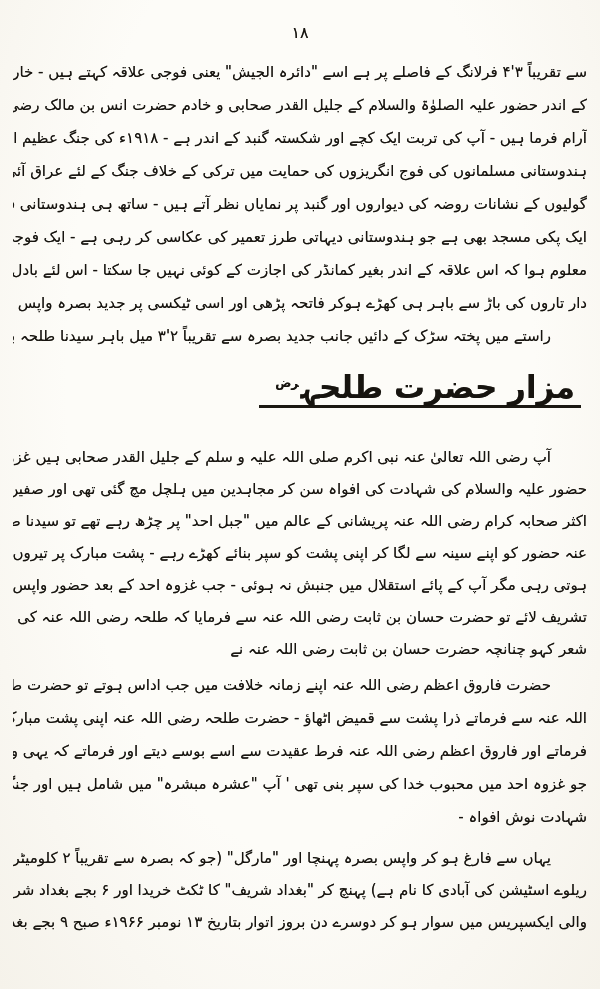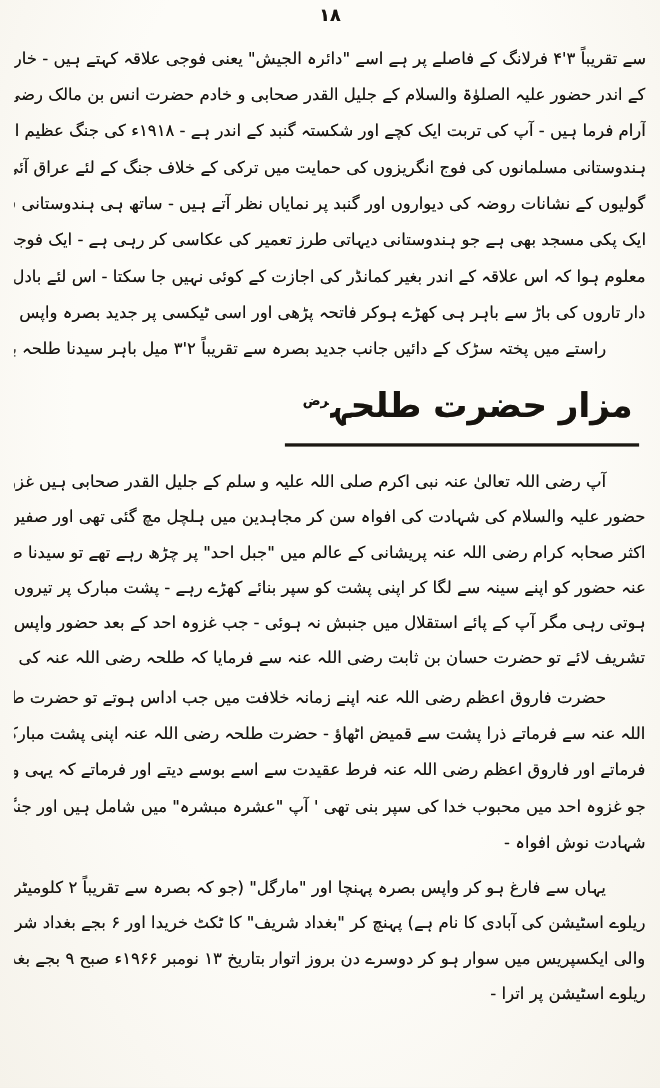--- a/index.html
+++ b/index.html
@@ -13,25 +13,25 @@
     height: 989px;
     margin: 0;
     overflow: hidden;
     direction: rtl;
     color: #17140f;
     font-family: "DejaVu Sans", sans-serif;
     background: radial-gradient(ellipse at 50% 38%, #fdfcf8 55%, #f5f2ea 100%);
     text-shadow: 0 0 0.5px rgba(10,8,5,0.6);
   }
   .pagenum {
-    padding-top: 4px;
+    padding-top: 23px;
     height: 19px;
     text-align: center;
     font-size: 16px;
-    font-weight: bold;
+    font-weight: normal;
     letter-spacing: 1px;
   }
   .content {
     padding: 0 13px;
   }
   .para { margin: 0; }
   .para-1 { margin-top: 14px; }
   .para-2 { margin-top: 0; }
   .para-3 { margin-top: 0; }
   .para-4 { margin-top: 4px; }
@@ -55,21 +55,21 @@
     margin: 12px 6px 26px 0;
     height: 50px;
     text-align: right;
   }
   .heading {
     display: inline-block;
     font-size: 31px;
     font-weight: bold;
     line-height: 36px;
     border-bottom: 3px solid #1b1812;
-    padding: 0 6px 16px 16px;
+    padding: 0 6px 0 16px;
   }
   .heading sup.mark {
     font-size: 12px;
     font-weight: bold;
     vertical-align: super;
     margin-right: 2px;
   }
 </style>
 </head>
 <body>
@@ -99,31 +99,31 @@
       <span class="heading"><span>مزار حضرت طلحہ</span><sup class="mark">رض</sup></span>
     </div>
 
     <div class="para para-3">
       <div class="line lh32 indent">آپ رضی اللہ تعالیٰ عنہ نبی اکرم صلی اللہ علیہ و سلم کے جلیل القدر صحابی ہیں غزوۂ احد میں جبکہ</div>
       <div class="line lh32">حضور علیہ والسلام کی شہادت کی افواہ سن کر مجاہدین میں ہلچل مچ گئی تھی اور صفیں درہم برہم ہو گئی تھیں -</div>
       <div class="line lh32">اکثر صحابہ کرام رضی اللہ عنہ پریشانی کے عالم میں "جبل احد" پر چڑھ رہے تھے تو سیدنا طلحہ رضی اللہ</div>
       <div class="line lh32">عنہ حضور کو اپنے سینہ سے لگا کر اپنی پشت کو سپر بنائے کھڑے رہے - پشت مبارک پر تیروں کی بارش</div>
       <div class="line lh32">ہوتی رہی مگر آپ کے پائے استقلال میں جنبش نہ ہوئی - جب غزوہ احد کے بعد حضور واپس مدینہ طیبہ</div>
       <div class="line lh32">تشریف لائے تو حضرت حسان بن ثابت رضی اللہ عنہ سے فرمایا کہ طلحہ رضی اللہ عنہ کی شان میں کچھ</div>
+      <div class="line lh32 end">شعر کہو چنانچہ حضرت حسان بن ثابت رضی اللہ عنہ نے</div>
     </div>
 
     <div class="para para-4">
       <div class="line indent">حضرت فاروق اعظم رضی اللہ عنہ اپنے زمانہ خلافت میں جب اداس ہوتے تو حضرت طلحہ رضی</div>
       <div class="line">اللہ عنہ سے فرماتے ذرا پشت سے قمیض اٹھاؤ - حضرت طلحہ رضی اللہ عنہ اپنی پشت مبارک برہنہ</div>
       <div class="line">فرماتے اور فاروق اعظم رضی اللہ عنہ فرط عقیدت سے اسے بوسے دیتے اور فرماتے کہ یہی وہ پشت ہے</div>
       <div class="line">جو غزوہ احد میں محبوب خدا کی سپر بنی تھی ' آپ "عشرہ مبشرہ" میں شامل ہیں اور جنگ جمل میں جام</div>
       <div class="line end">شہادت نوش افواہ -</div>
     </div>
 
     <div class="para para-5">
       <div class="line lh32 indent">یہاں سے فارغ ہو کر واپس بصرہ پہنچا اور "مارگل" (جو کہ بصرہ سے تقریباً ۲ کلومیٹر کے فاصلے پر</div>
       <div class="line lh32">ریلوے اسٹیشن کی آبادی کا نام ہے) پہنچ کر "بغداد شریف" کا ٹکٹ خریدا اور ۶ بجے بغداد شریف جانے</div>
       <div class="line lh32">والی ایکسپریس میں سوار ہو کر دوسرے دن بروز اتوار بتاریخ ۱۳ نومبر ۱۹۶۶ء صبح ۹ بجے بغداد شریف" کے</div>
-      <div class="line lh32 end">ریلوے اسٹیشن پر اترا -</div>
     </div>
 
   </div>
 </div>
 
 </body></html>

